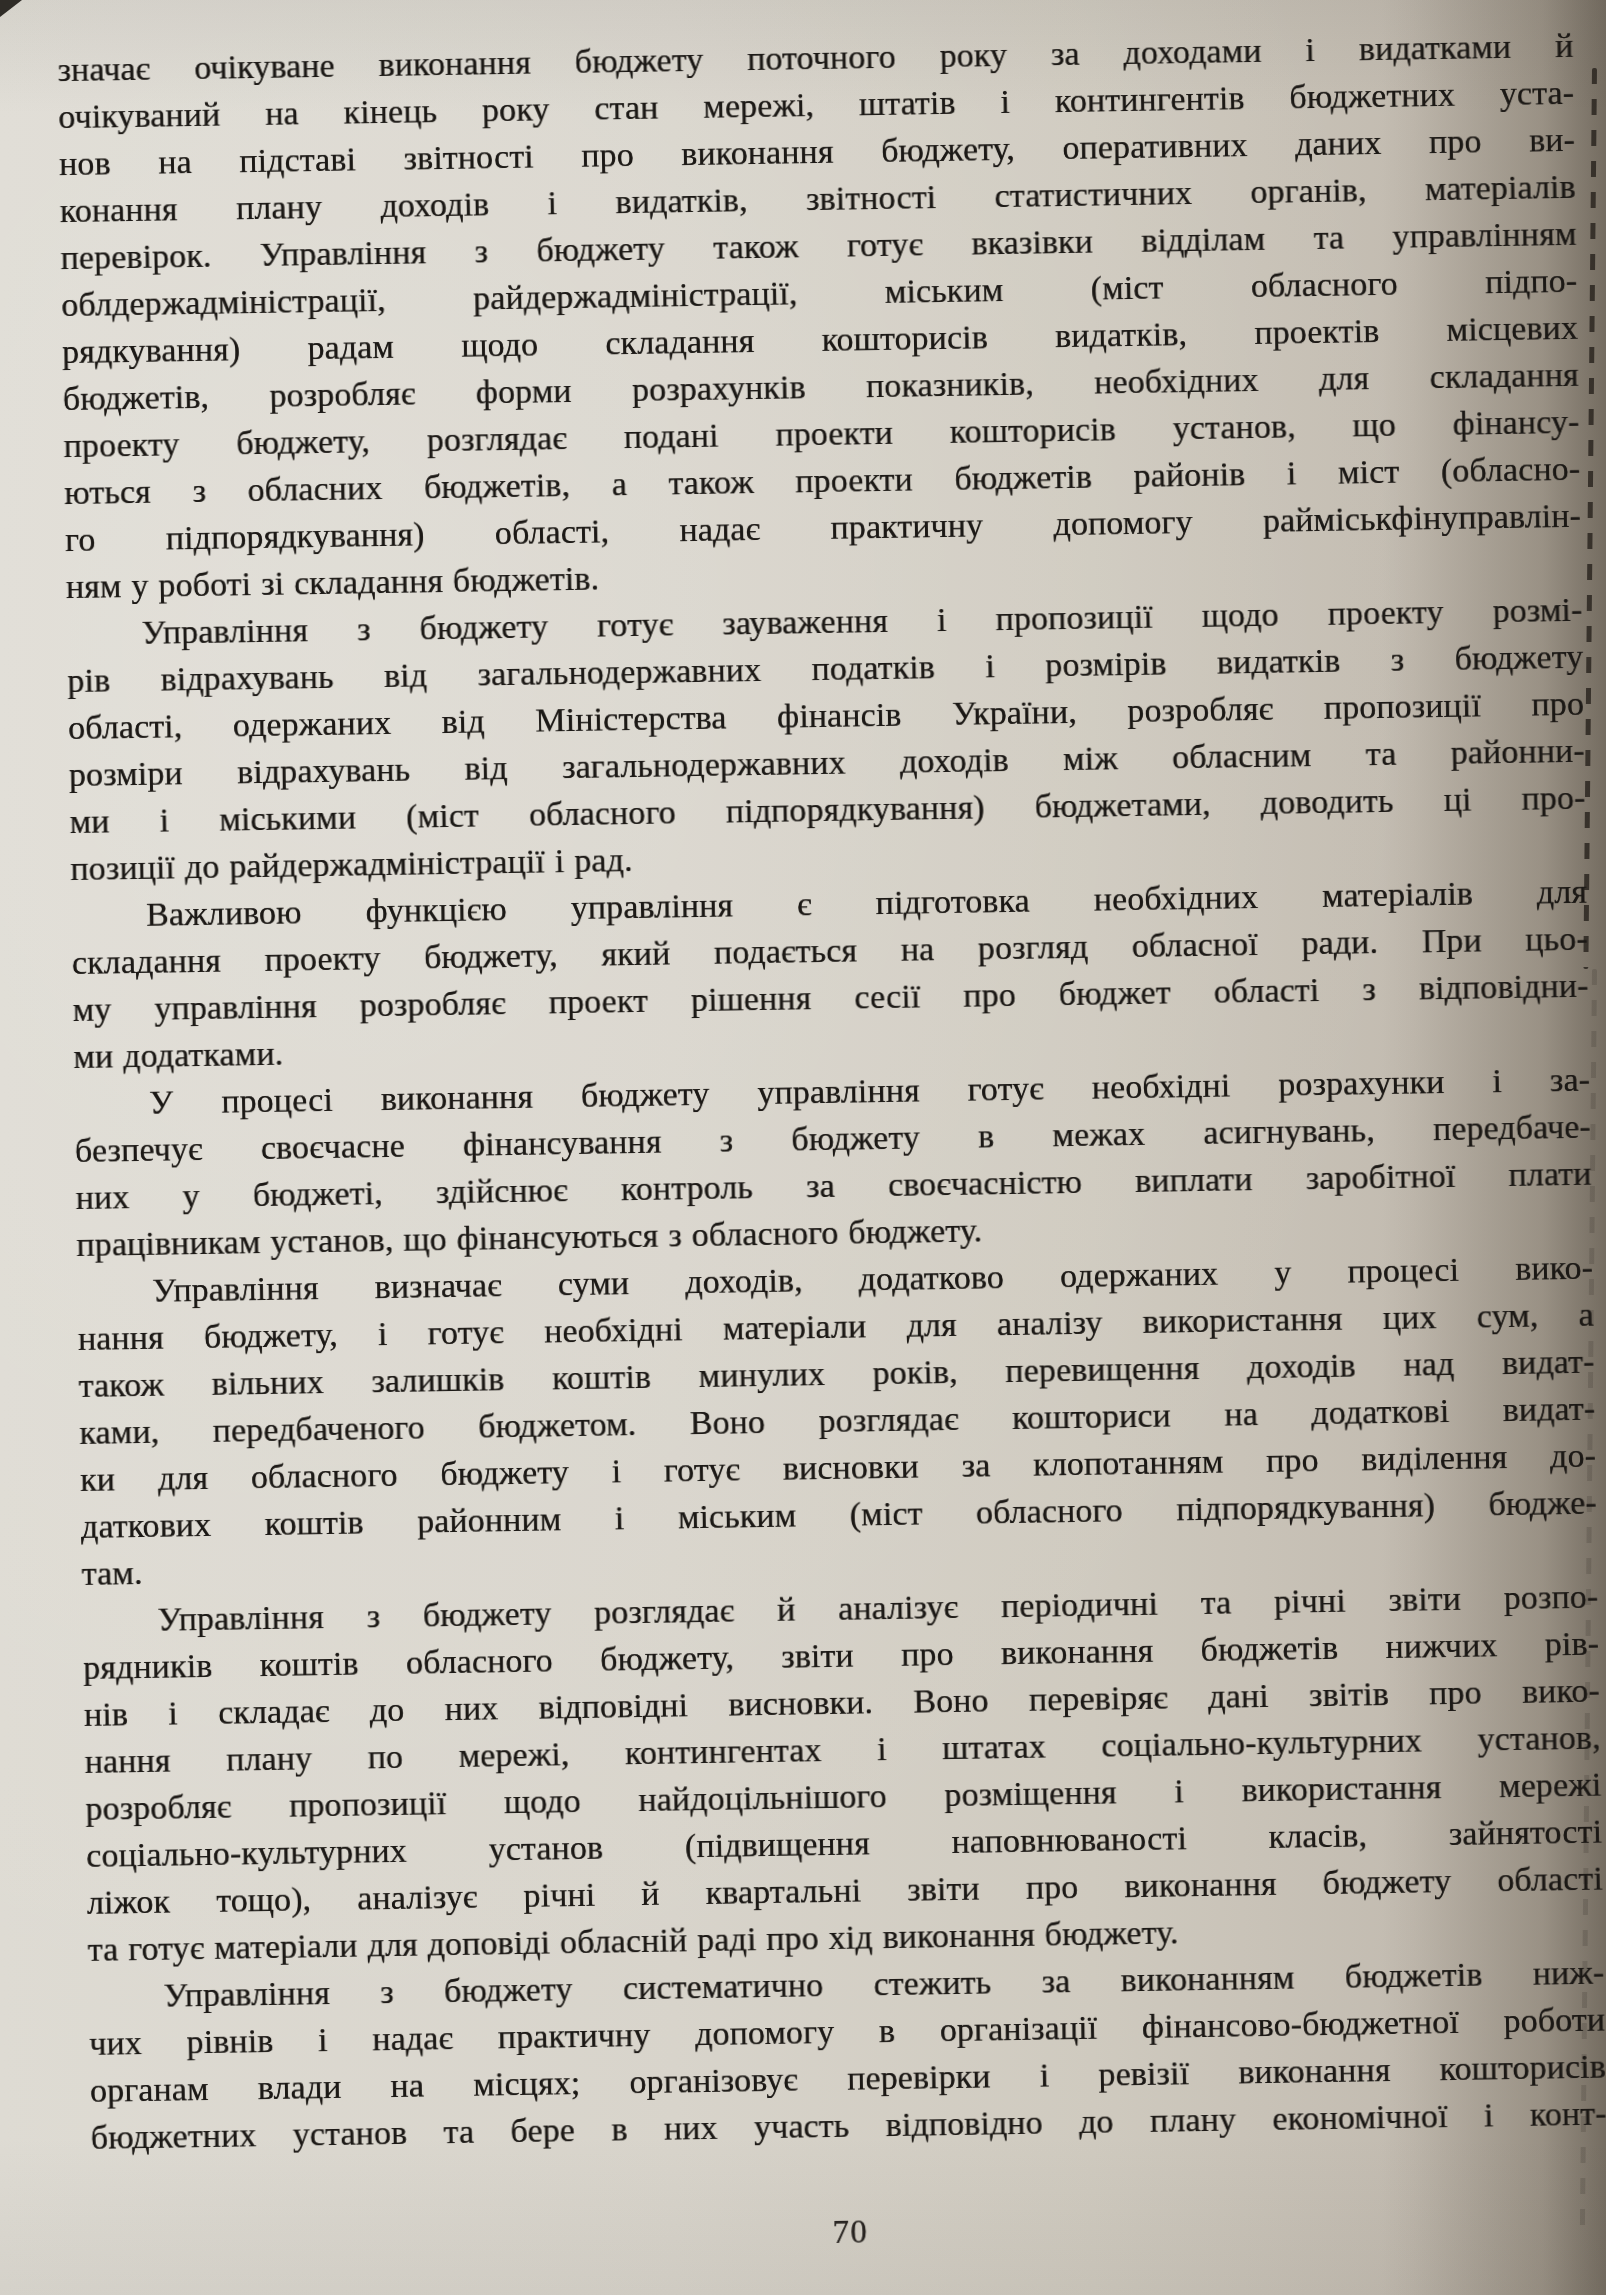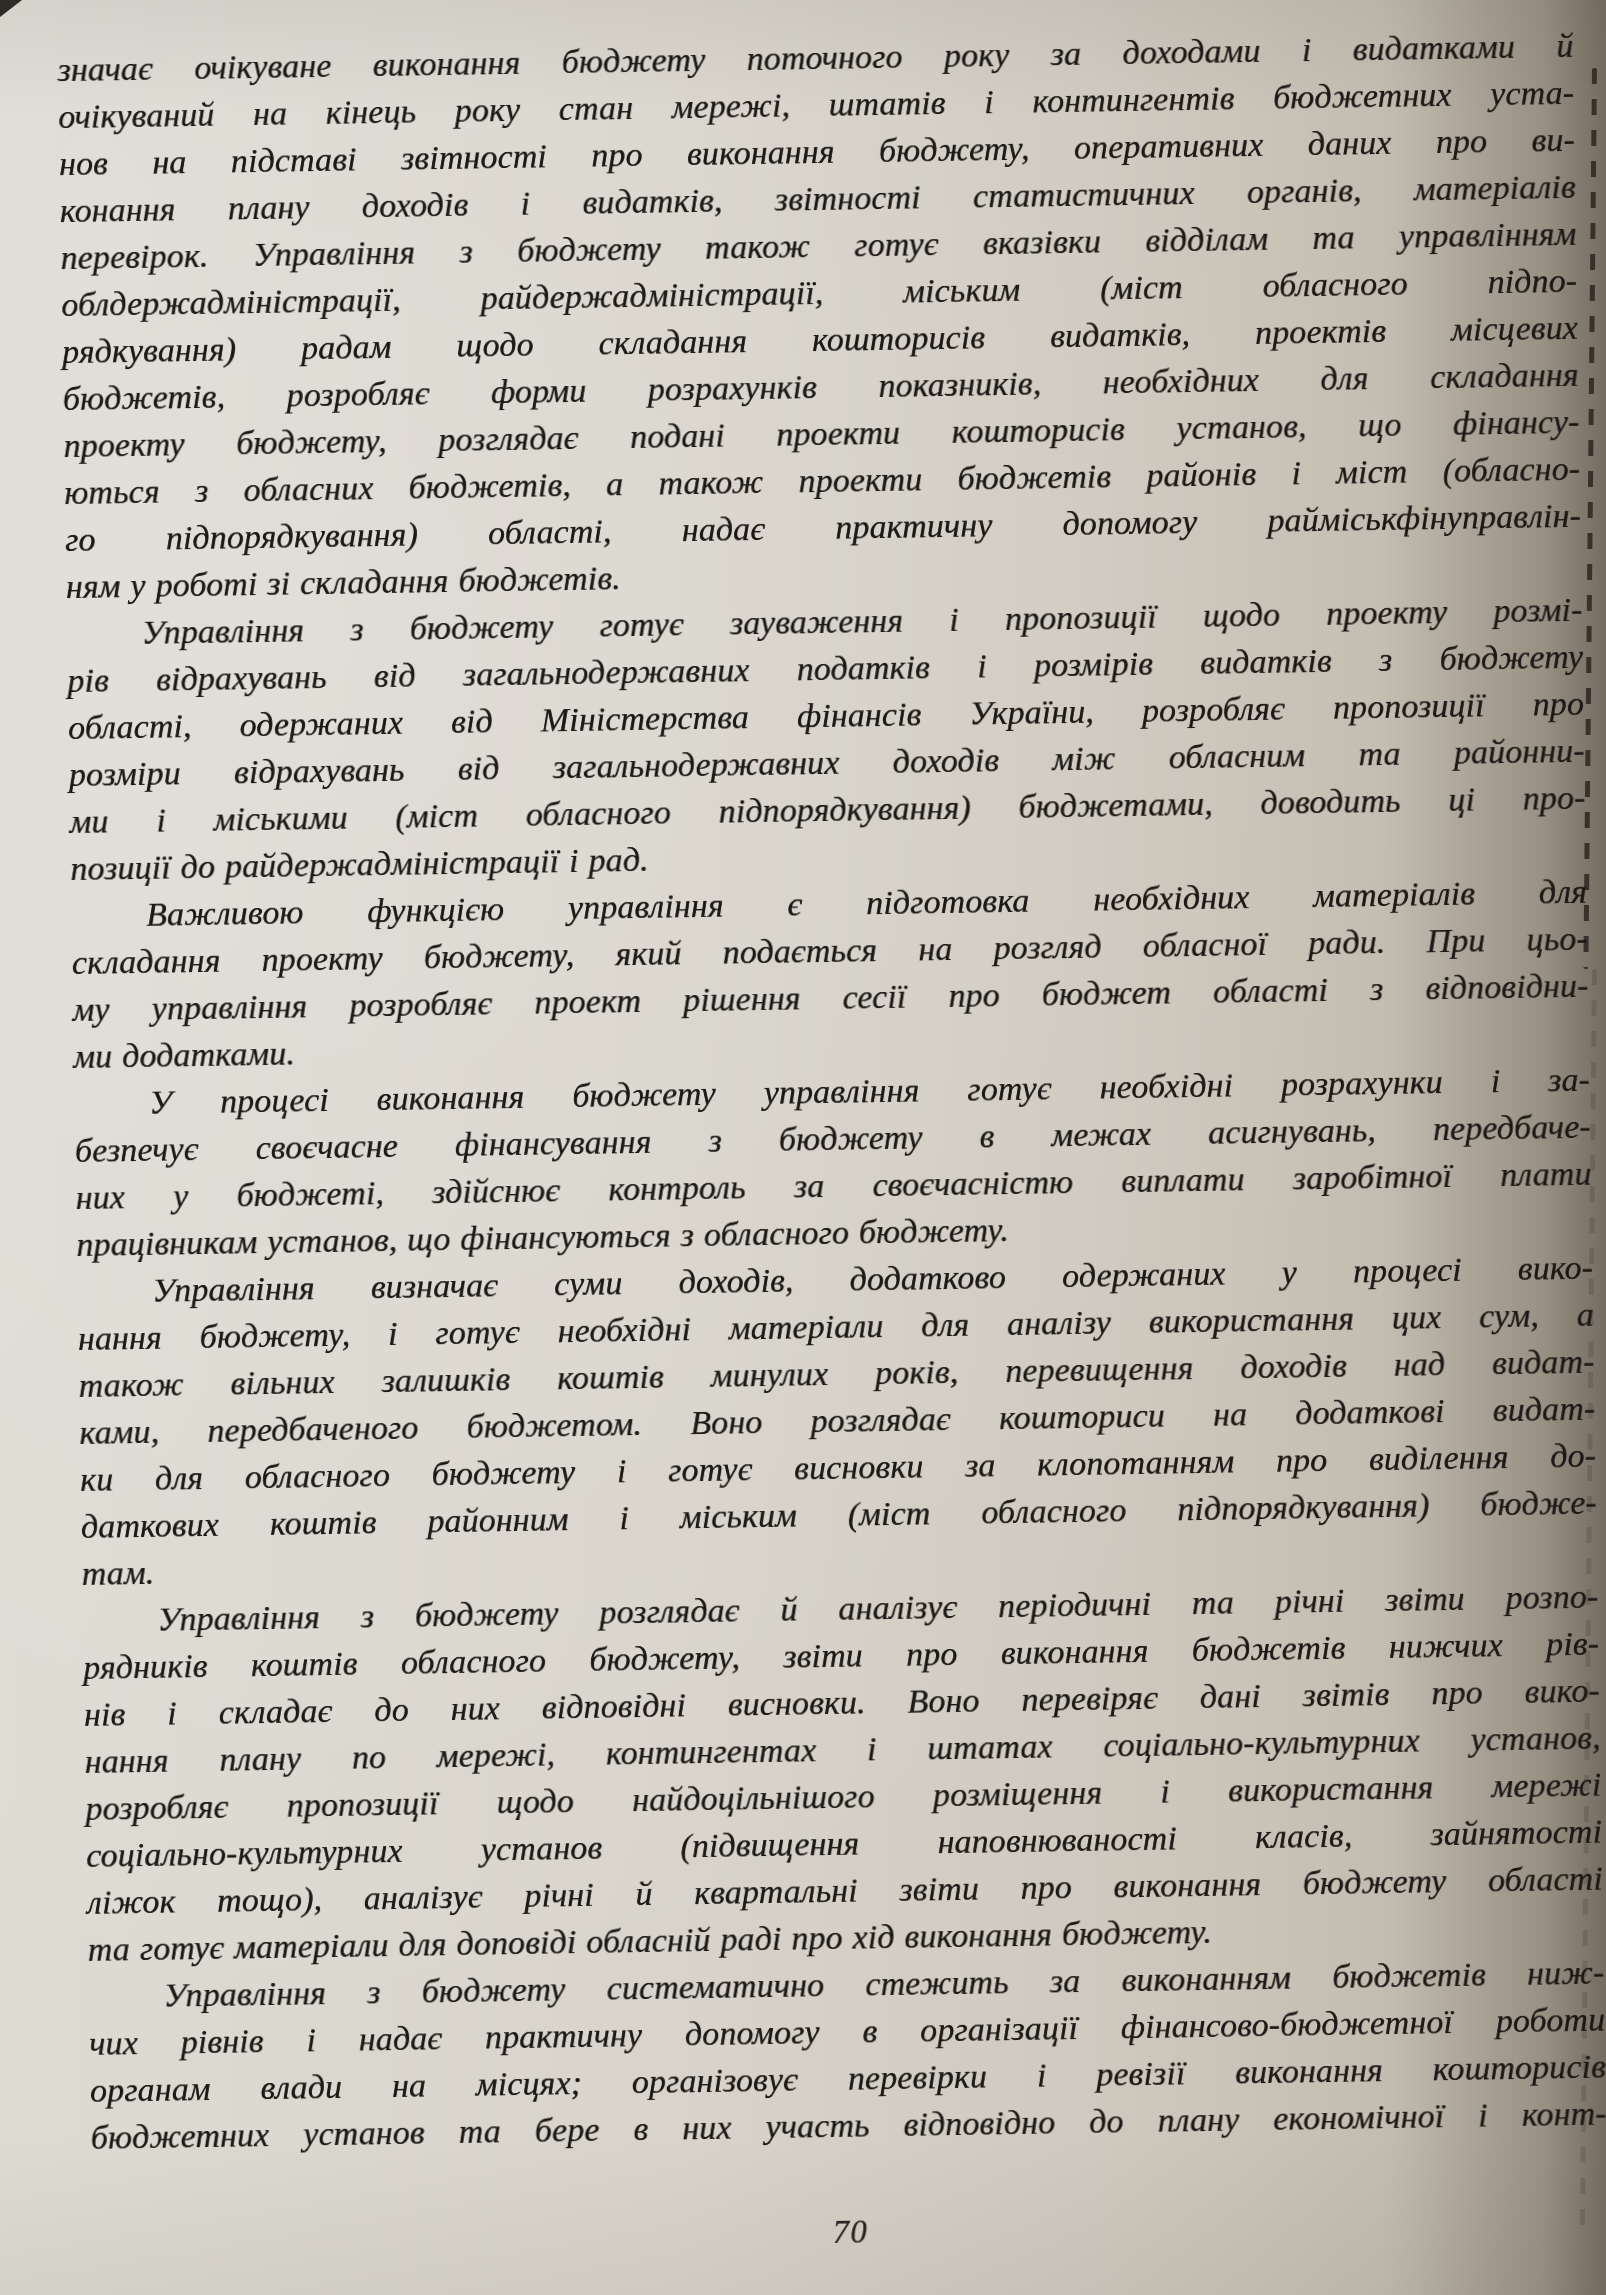--- a/index.html
+++ b/index.html
@@ -14,21 +14,20 @@
     font-family: "Liberation Serif", "DejaVu Serif", serif;
   }
   .page {
     position: absolute;
     inset: 0;
     background:
       linear-gradient(180deg, rgba(60,55,48,0.07) 0%, rgba(60,55,48,0) 5%, rgba(60,55,48,0) 93%, rgba(60,55,48,0.06) 100%),
       linear-gradient(90deg, rgba(255,255,255,0) 0%, rgba(255,255,255,0) 86%, rgba(96,86,72,0.30) 96%, rgba(66,58,47,0.52) 100%),
       radial-gradient(ellipse at 20% 28%, rgba(255,255,255,0.16), rgba(255,255,255,0) 62%),
       linear-gradient(90deg, #dedbd3 0%, #d8d4cb 42%, #cfcabf 68%, #c2bbb0 88%, #aaa296 100%);
-    font-style: italic;
   }
   
   .corner-shadow {
     position: absolute;
     left: 0; top: 0;
     width: 22px; height: 17px;
     background: #211d19;
     clip-path: polygon(0 0, 100% 0, 0 100%);
     opacity: 0.92;
   }

